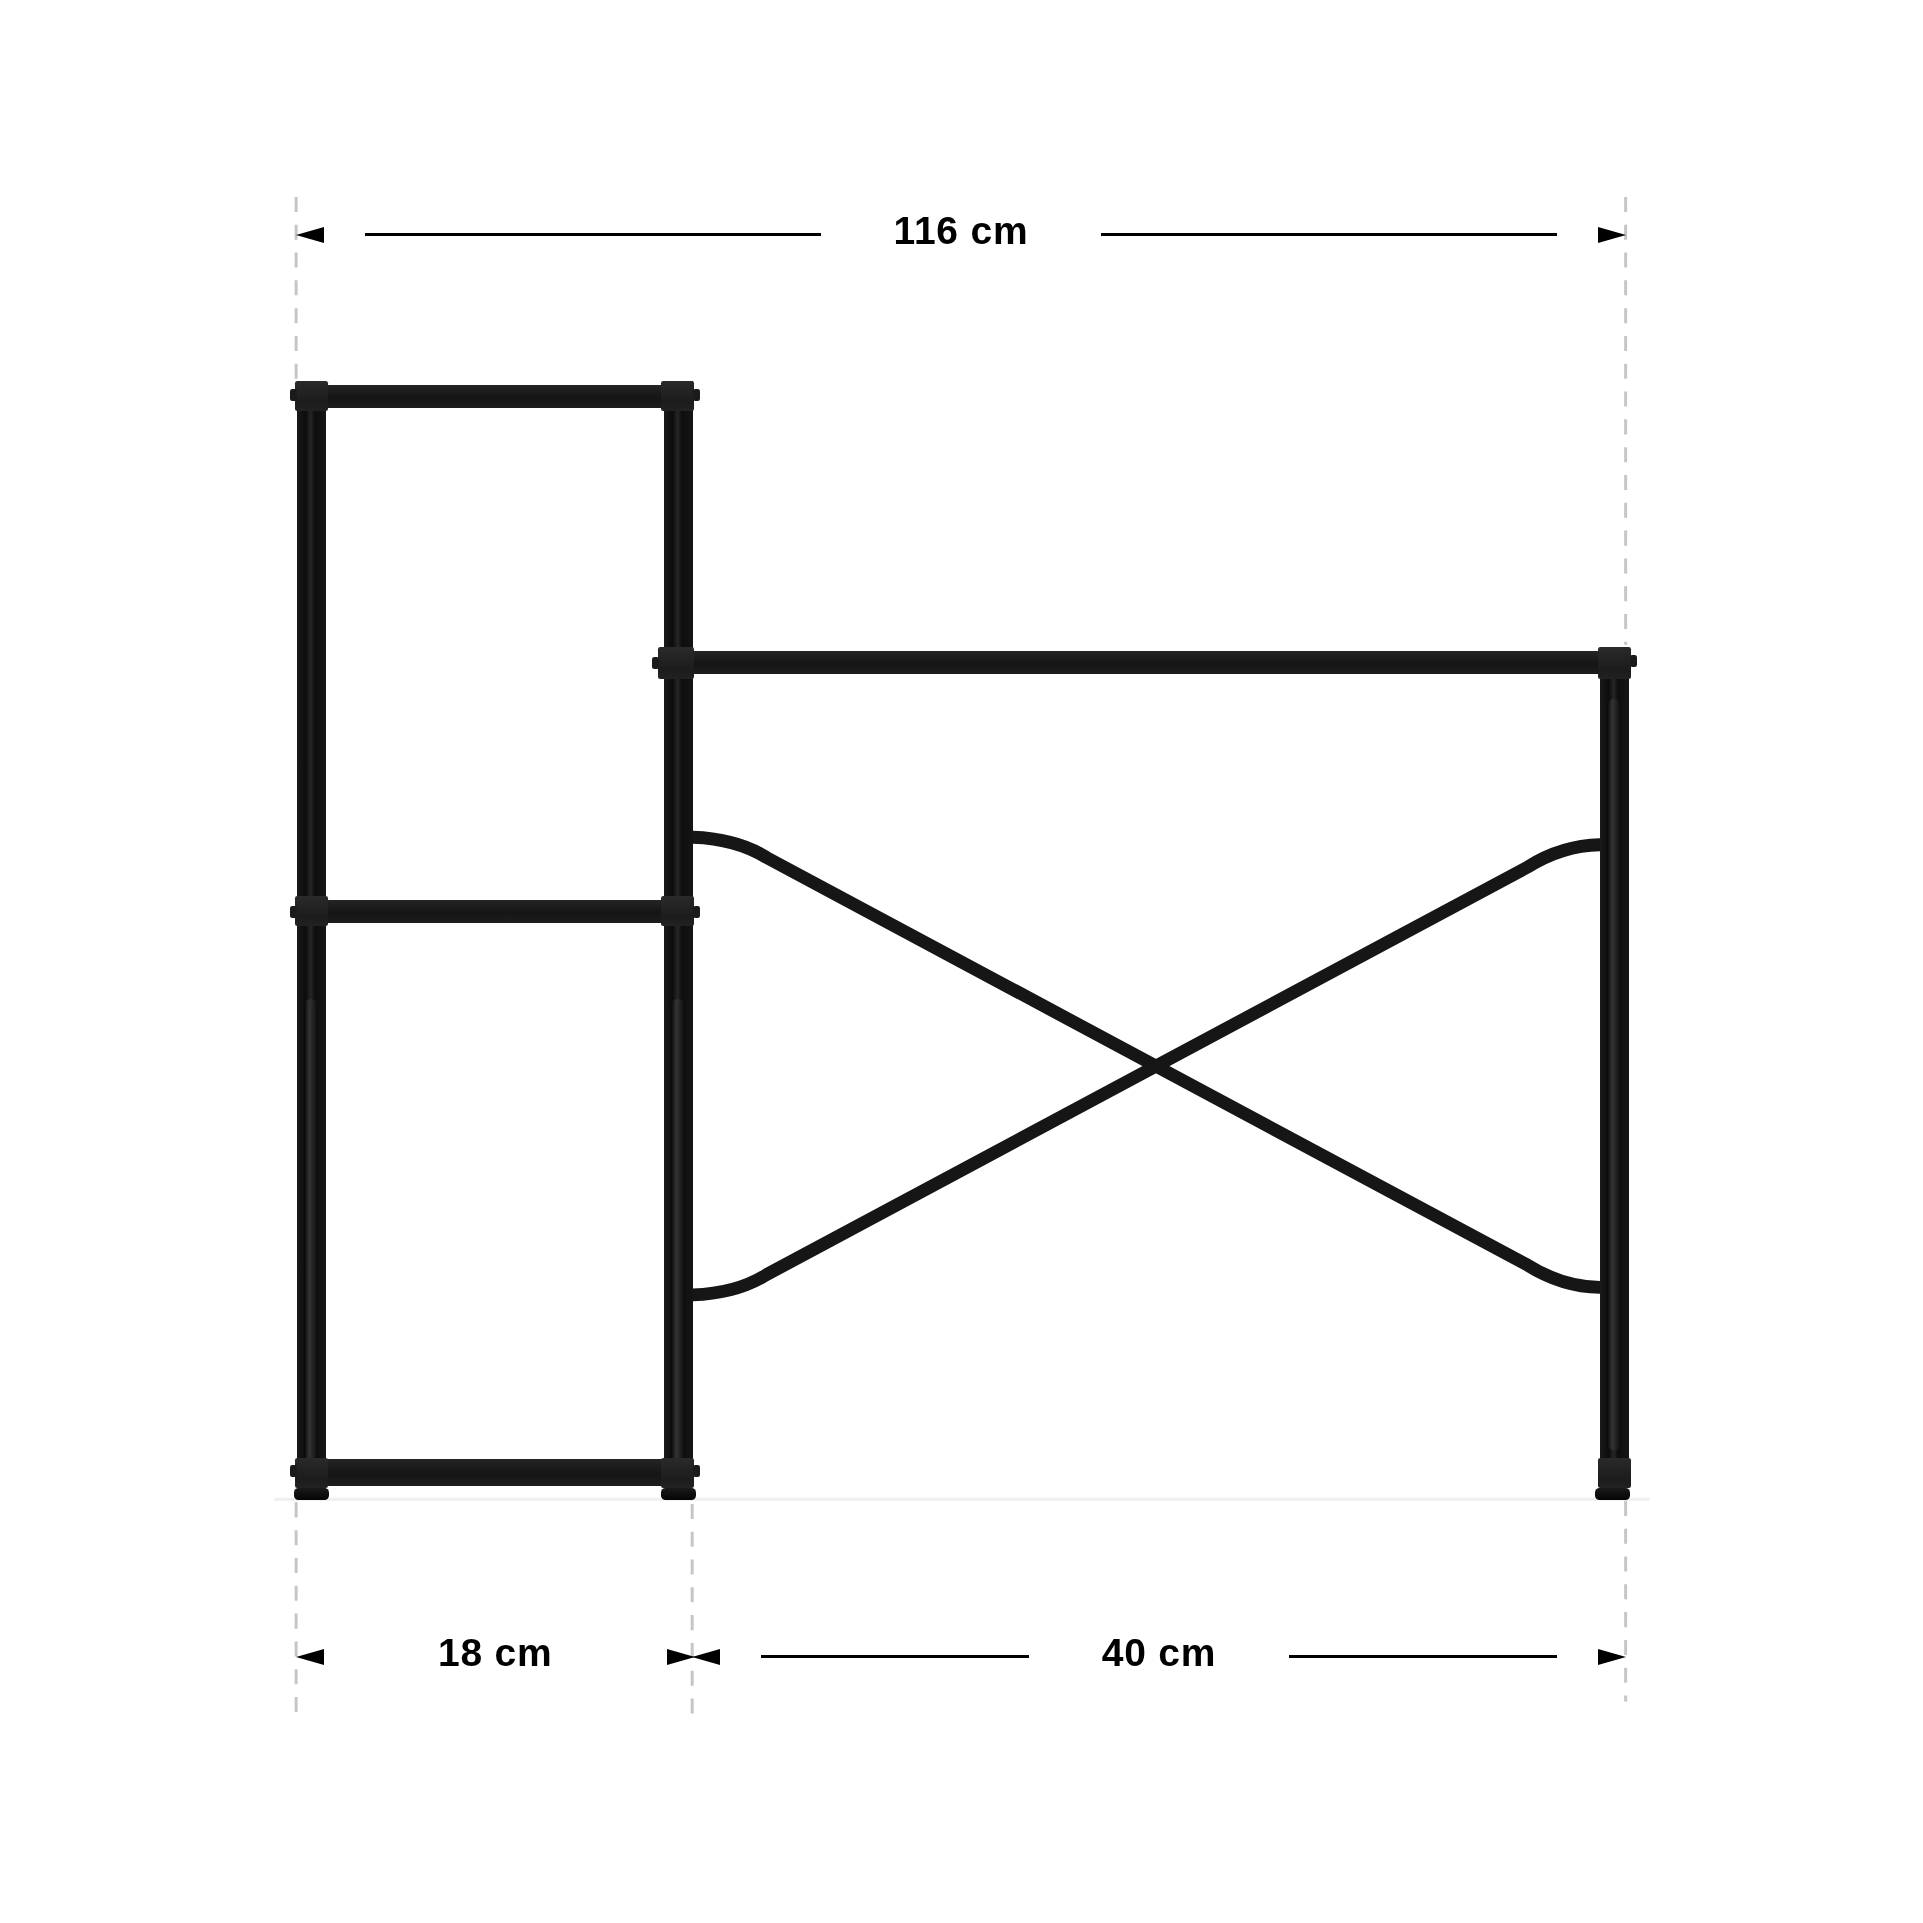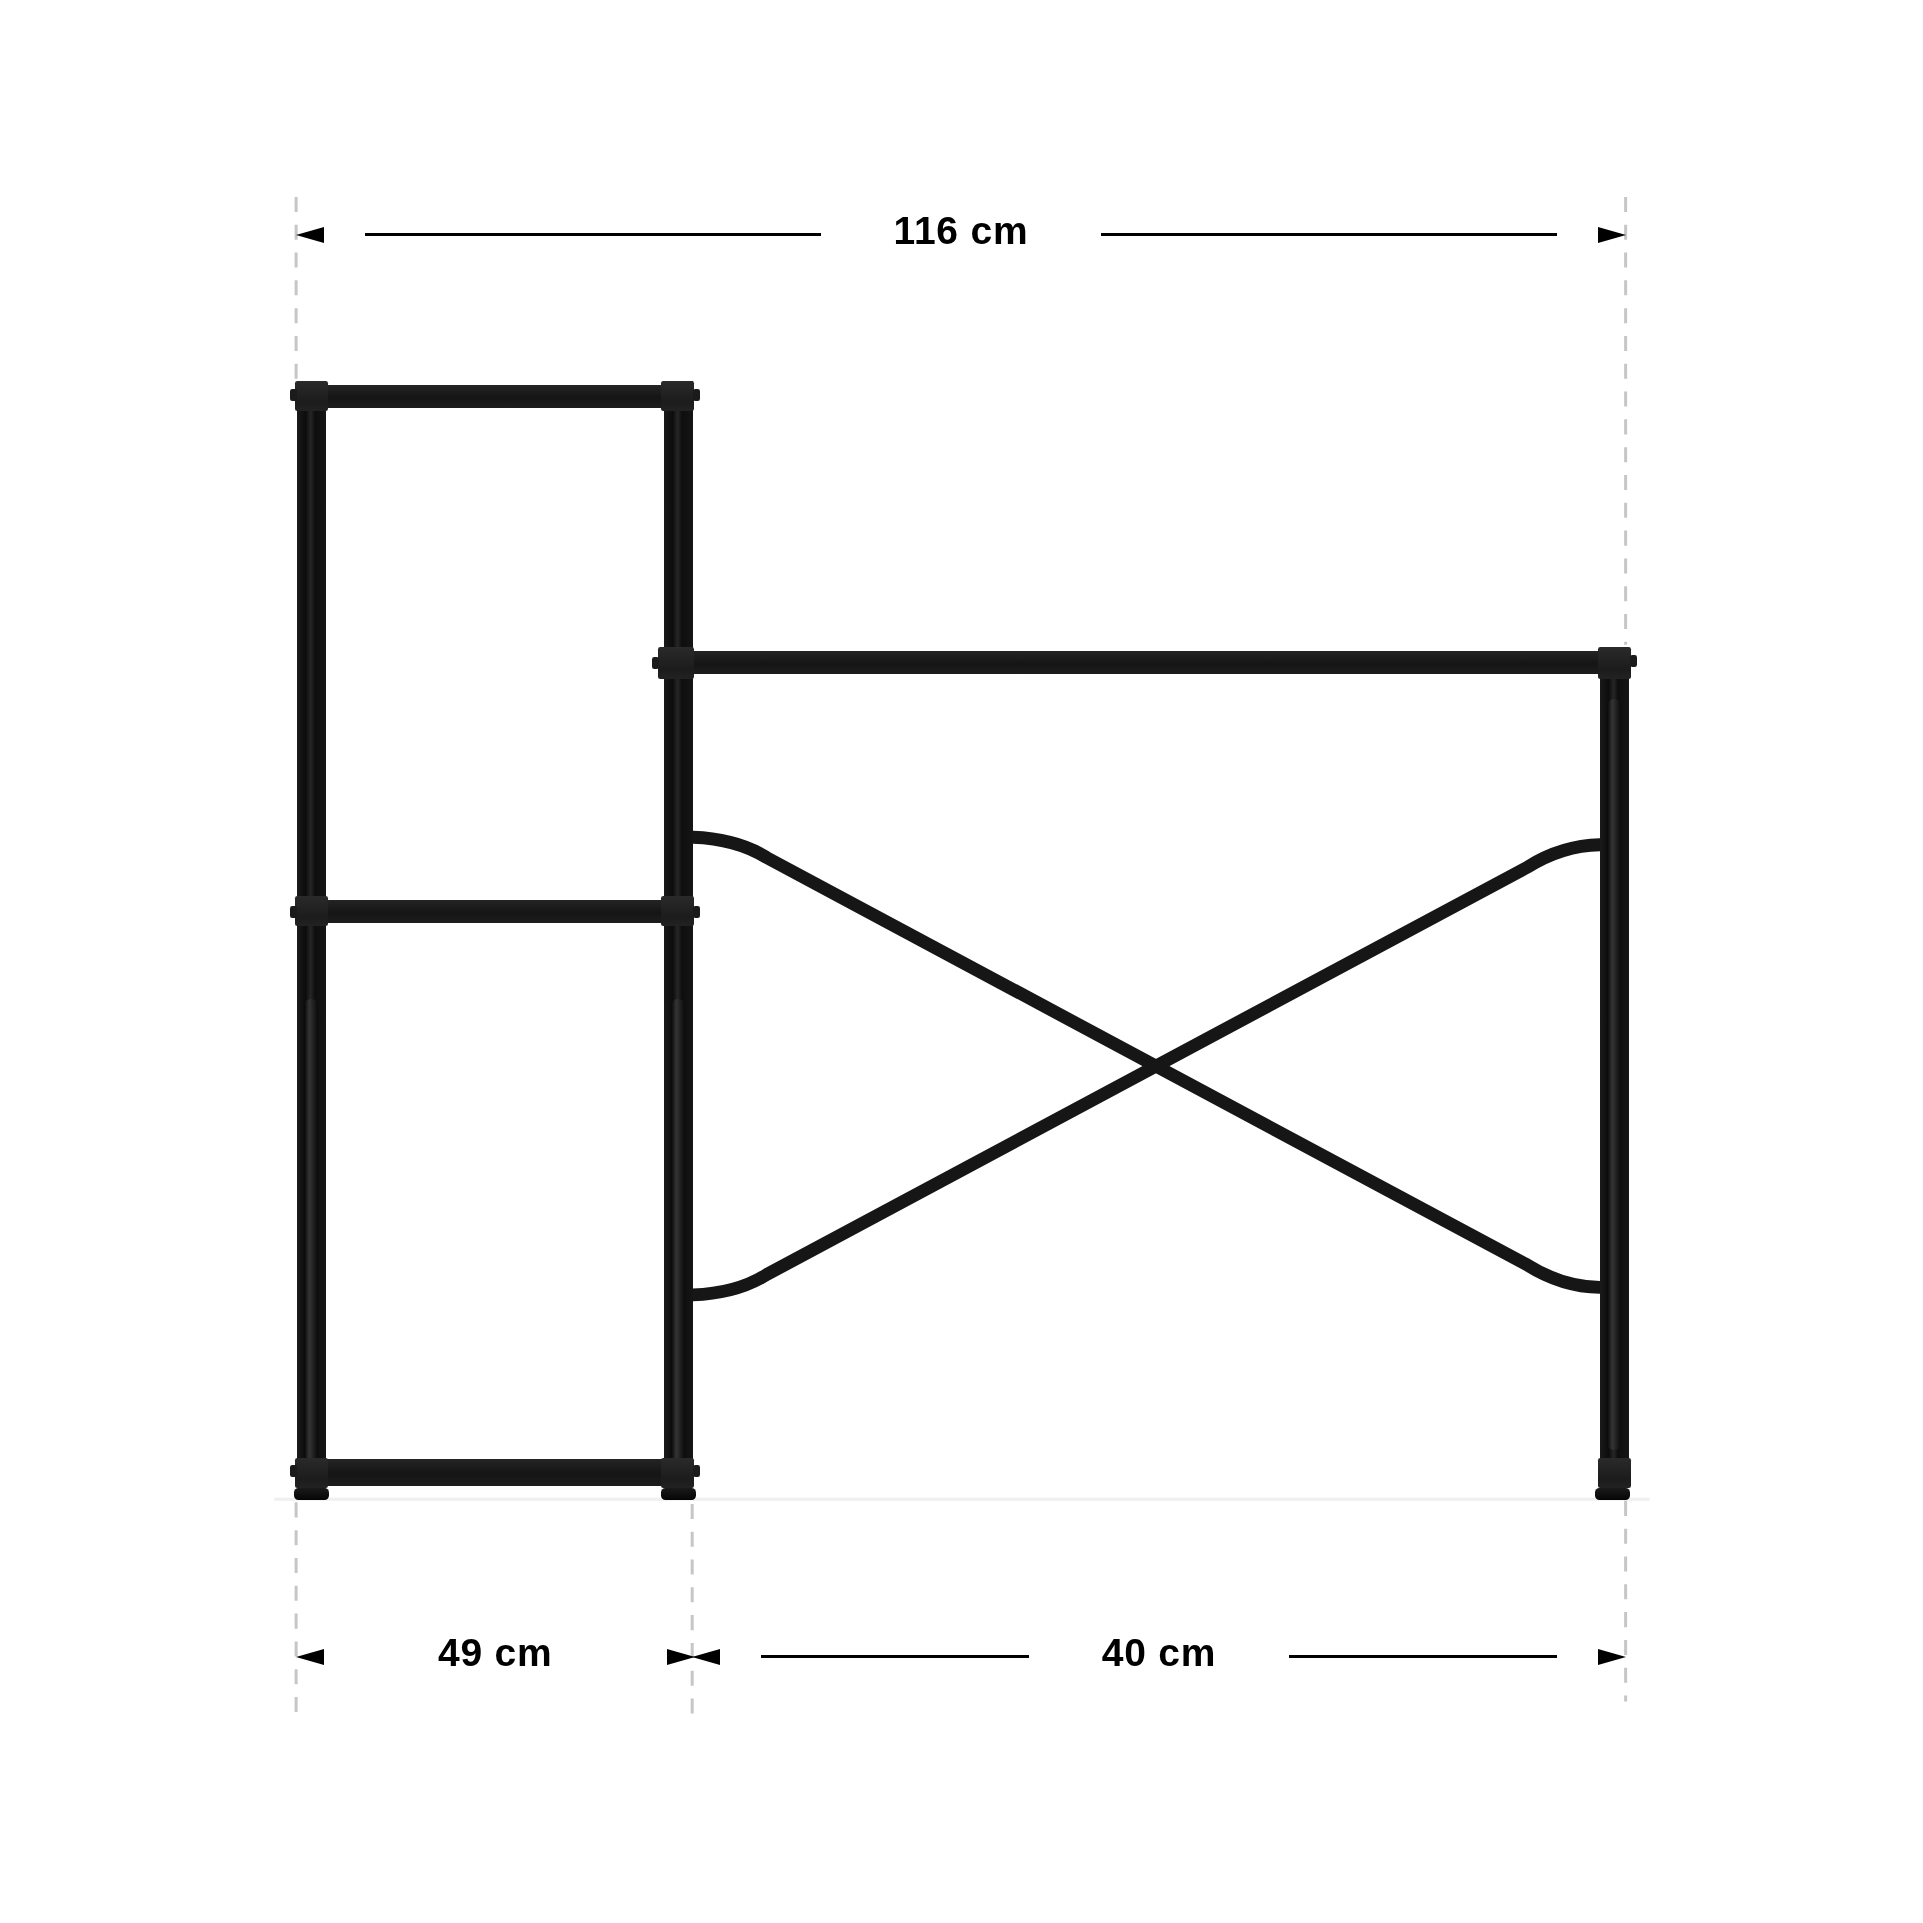--- a/index.html
+++ b/index.html
@@ -127,21 +127,21 @@
     <span class="ah left"></span>
     <span class="dline"></span>
     <span class="dlabel">116 cm</span>
     <span class="dline"></span>
     <span class="ah right"></span>
   </div>
 
   <div class="dim" style="left:296px;top:1640px;width:396px;">
     <span class="ah left"></span>
     <span class="dline"></span>
-    <span class="dlabel">49 cm</span>
+    <span class="dlabel">18 cm</span>
     <span class="dline"></span>
     <span class="ah right"></span>
   </div>
 
   <div class="dim" style="left:692px;top:1640px;width:934px;">
     <span class="ah left"></span>
     <span class="dline"></span>
     <span class="dlabel">40 cm</span>
     <span class="dline"></span>
     <span class="ah right"></span>

